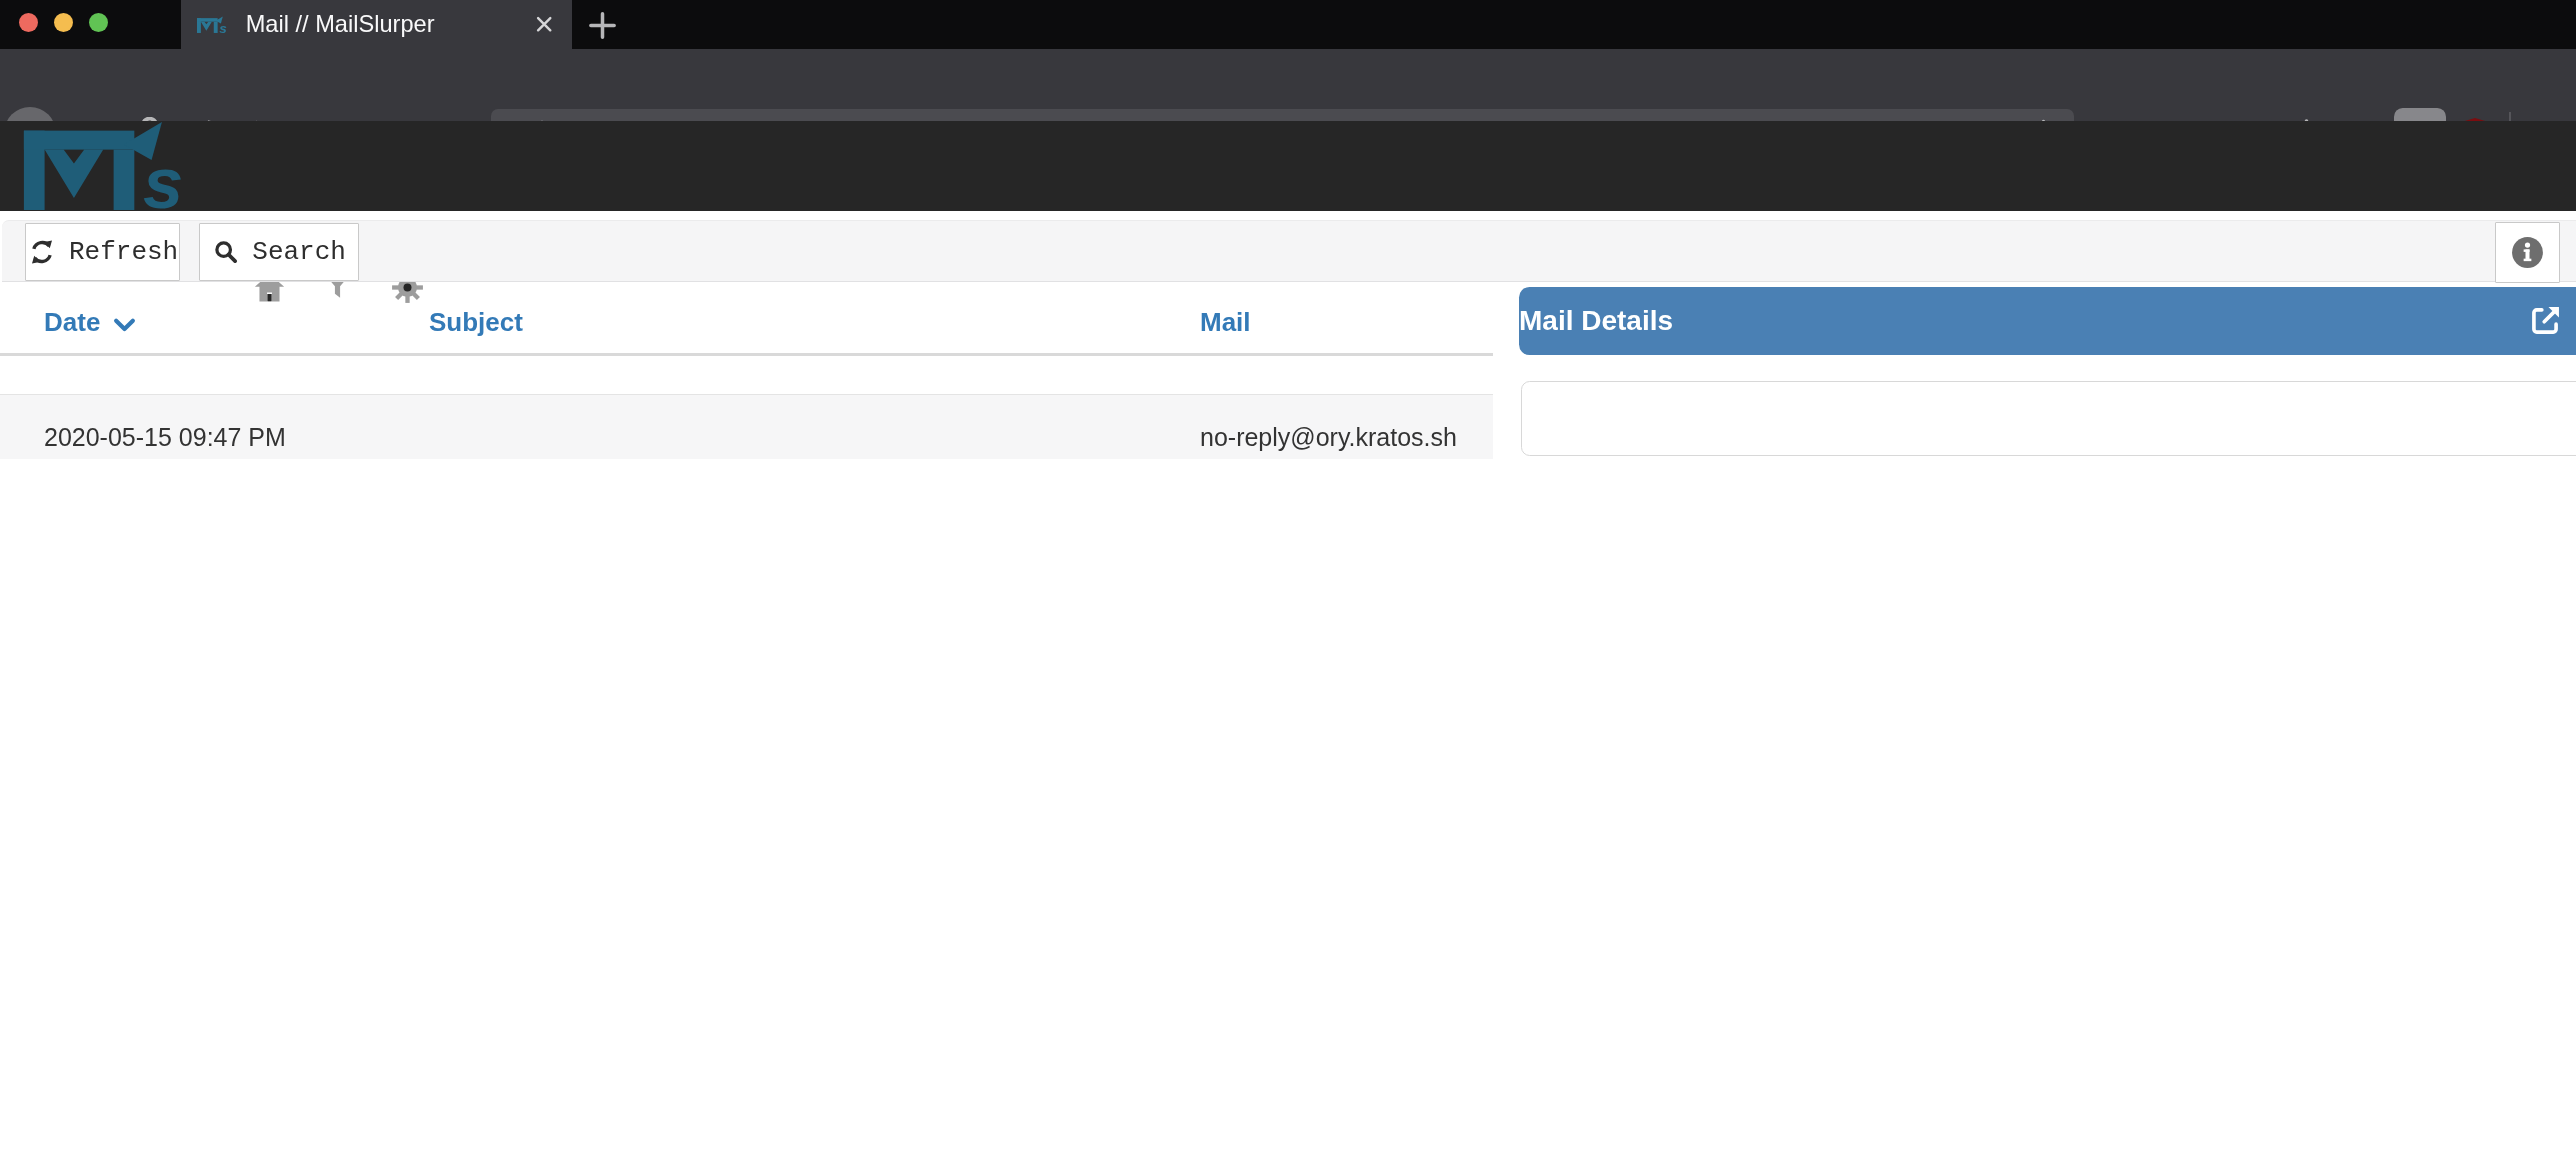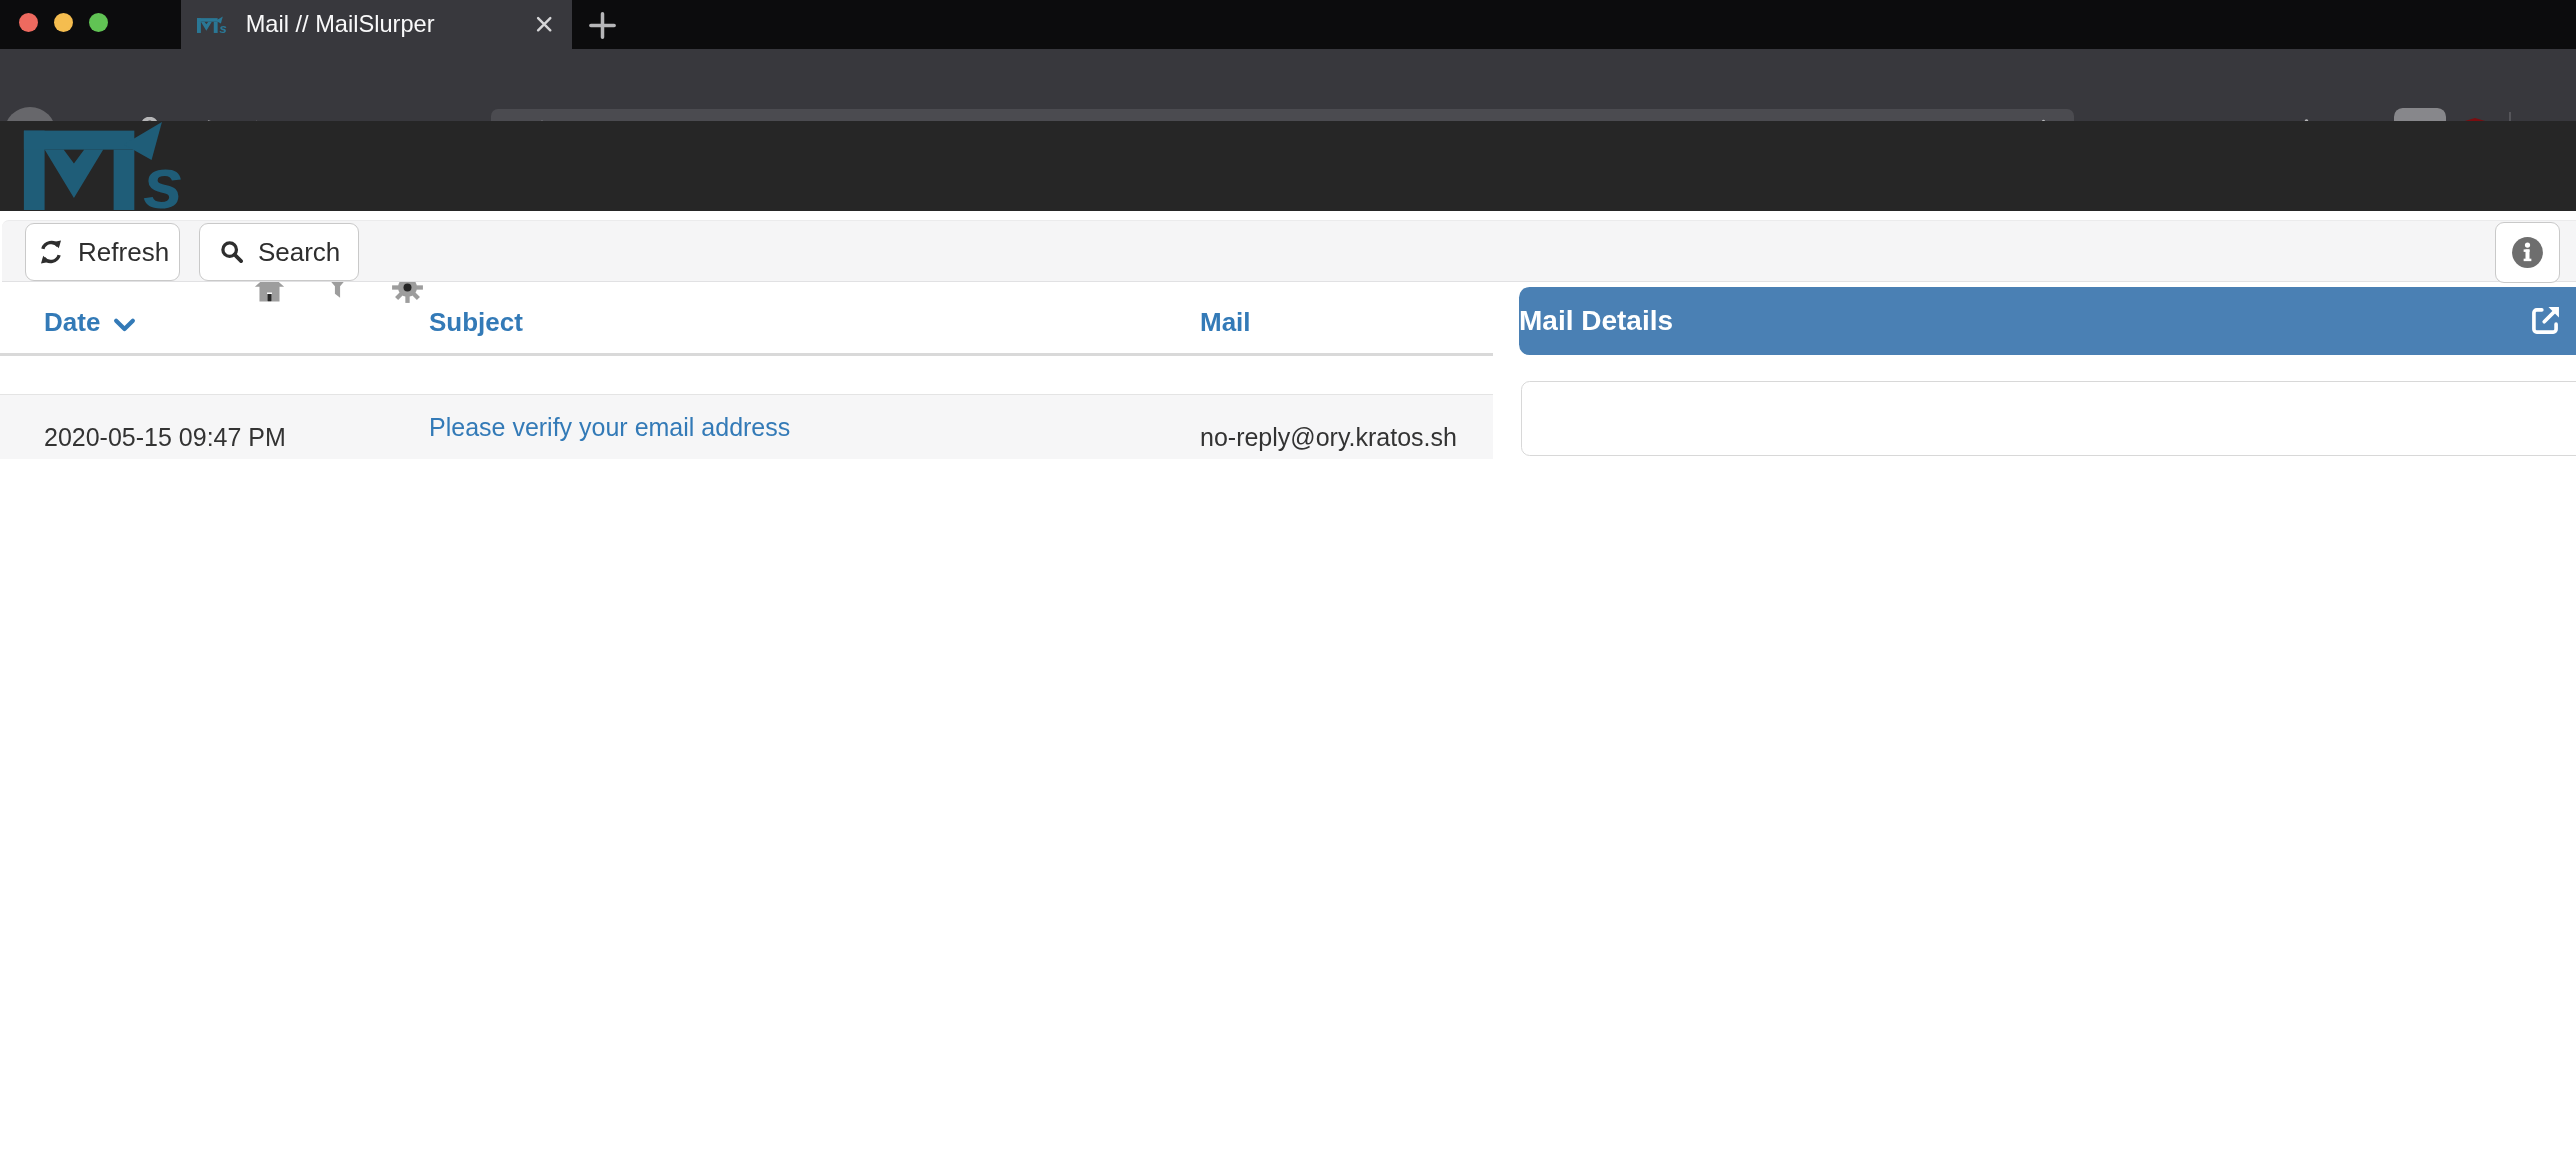--- a/index.html
+++ b/index.html
@@ -21,21 +21,21 @@
   .vdivider { width:1.7px; height:30px; background:#5f5f64; margin:0 8.7px 0 7px; }
   .sidebar-active { left:2394px; top:59px; width:52px; height:52px; background:#87878b; border-radius:8.7px; display:flex; align-items:center; justify-content:center; }
   .tooldiv { left:2509px; top:63px; width:1.7px; height:44px; background:#55555a; }
 
   
   .appheader { left:0; top:121px; width:2576px; height:90px; background:#262626; }
   .appnavbtn { display:flex; align-items:center; justify-content:center; width:56px; height:56px; top:138px; }
 
   
   .band { left:1.7px; top:220px; width:2574px; height:62px; background:#f5f5f6; border-top:0.9px solid #ebebec; border-bottom:1.7px solid #e1e1e3; border-radius:7px 0 0 0; }
-  .btn { display:flex; align-items:center; justify-content:center; gap:12.2px; background:#fff; border:0.9px solid #c9c9c9; border-radius:9px; height:58px; top:223px; font-size:26px; color:#2e2e2e; cursor:pointer; }
+  .btn { display:flex; align-items:center; justify-content:center; gap:12.2px; background:#fff; border:0.9px solid #c9c9c9; border-radius:1px; height:58px; top:223px; font-size:26px; color:#2e2e2e; cursor:pointer;font-family:Liberation Mono, monospace; }
 
   
   .th { font-size:26px; font-weight:bold; color:#337ab7; }
   .cell { font-size:25px; color:#333;margin-top:20px; }
   .link { font-size:25px; color:#337ab7; cursor:pointer; }
   .hdr-row { top:292px; height:60px; display:flex; align-items:center; }
   .hdr-border { left:0; top:353px; width:1493px; height:2.6px; background:#d9d9d9; }
   .empty-row-border { left:0; top:394px; width:1493px; height:0.9px; background:#e4e4e4; }
   .data-row { left:0; top:395px; width:1493px; height:64px; background:#f6f6f7; cursor:pointer; }
   .rowcell { top:395px; height:64px; display:flex; align-items:center; }
@@ -277,23 +277,20 @@
     <span class="th">Mail</span>
   </div>
 
   <div class="abs hdr-border"></div>
   <div class="abs empty-row-border"></div>
 
   <div class="abs data-row"></div>
   <div class="abs rowcell" style="left:44px">
     <span class="cell">2020-05-15 09:47 PM</span>
   </div>
-  <div class="abs rowcell" style="left:429px">
-    <span class="link">Please verify your email address</span>
-  </div>
   <div class="abs rowcell" style="left:1200px">
     <span class="cell">no-reply@ory.kratos.sh</span>
   </div>
 
   <div class="abs details-header">
     <span class="details-title">Mail Details</span>
     <svg style="margin-right:37px" width="38" height="38" viewBox="0 0 24 24">
       <g stroke="#fff" stroke-width="2.3" fill="none" stroke-linecap="round">
         <path d="M10 5 H6.8 C5.8 5 5 5.8 5 6.8 V17.2 C5 18.2 5.8 19 6.8 19 H17.2 C18.2 19 19 18.2 19 17.2 V14"></path>
         <path d="M11.5 12.5 L19.5 4.5"></path>

